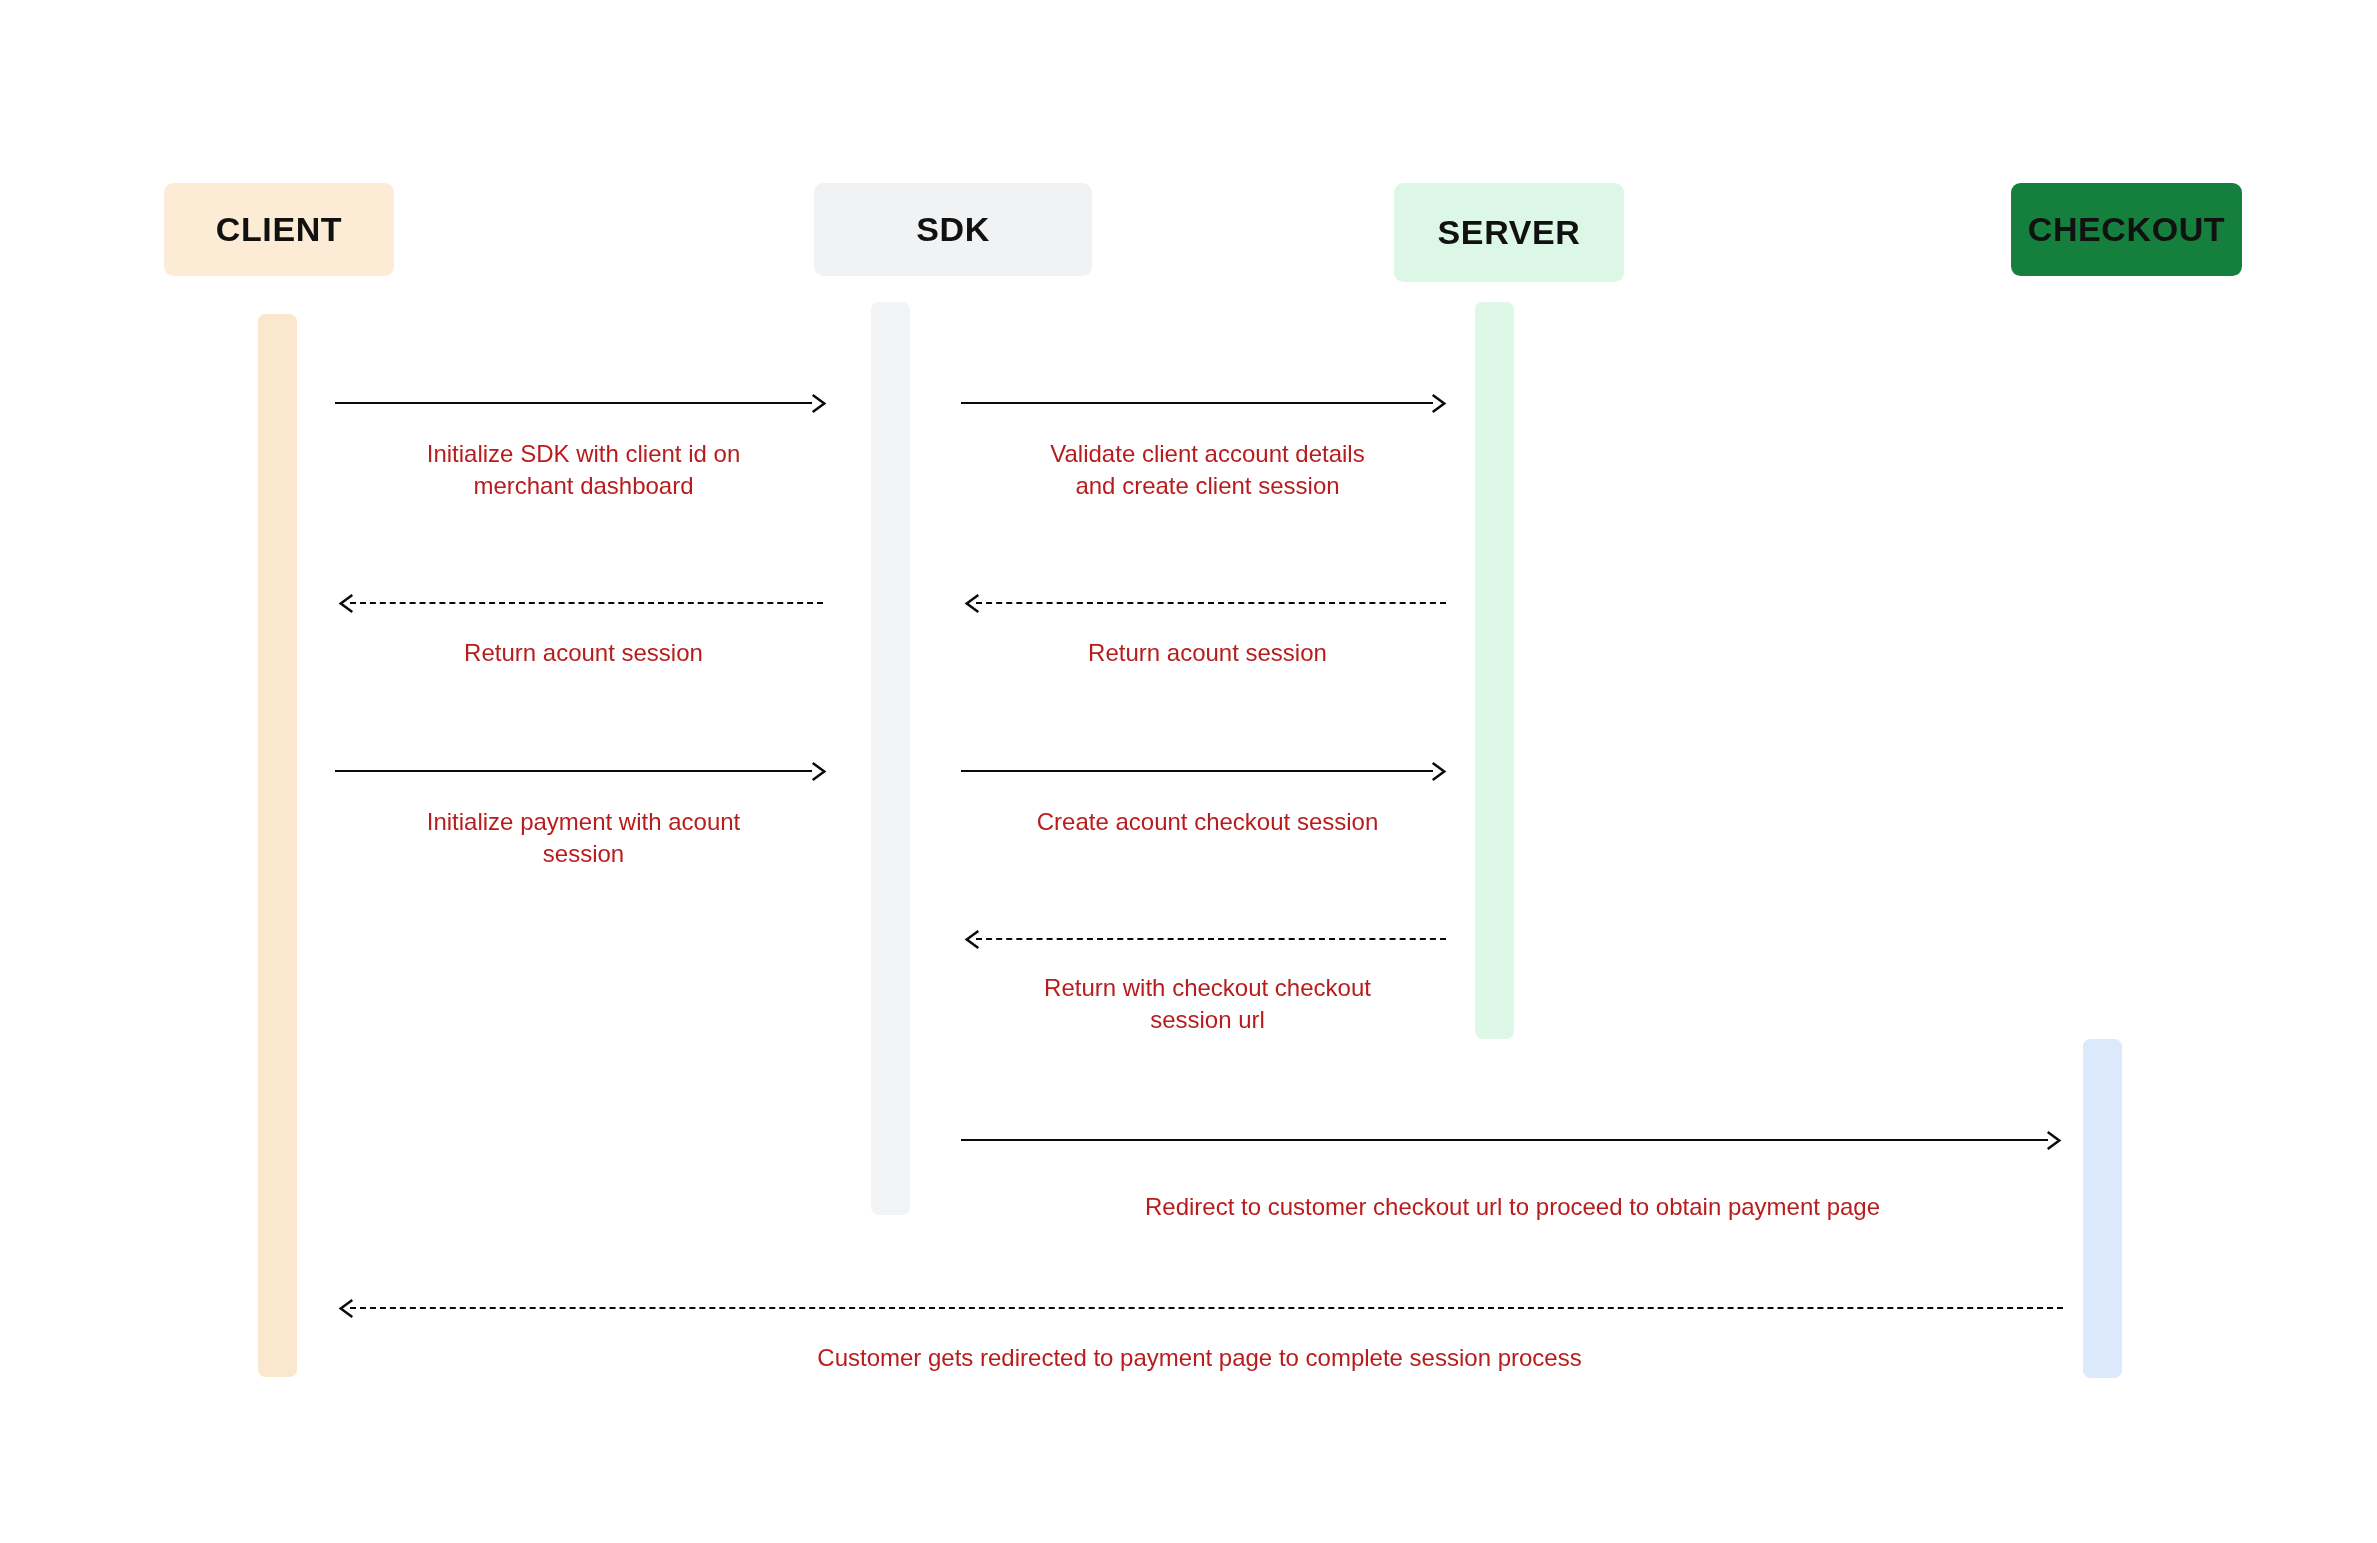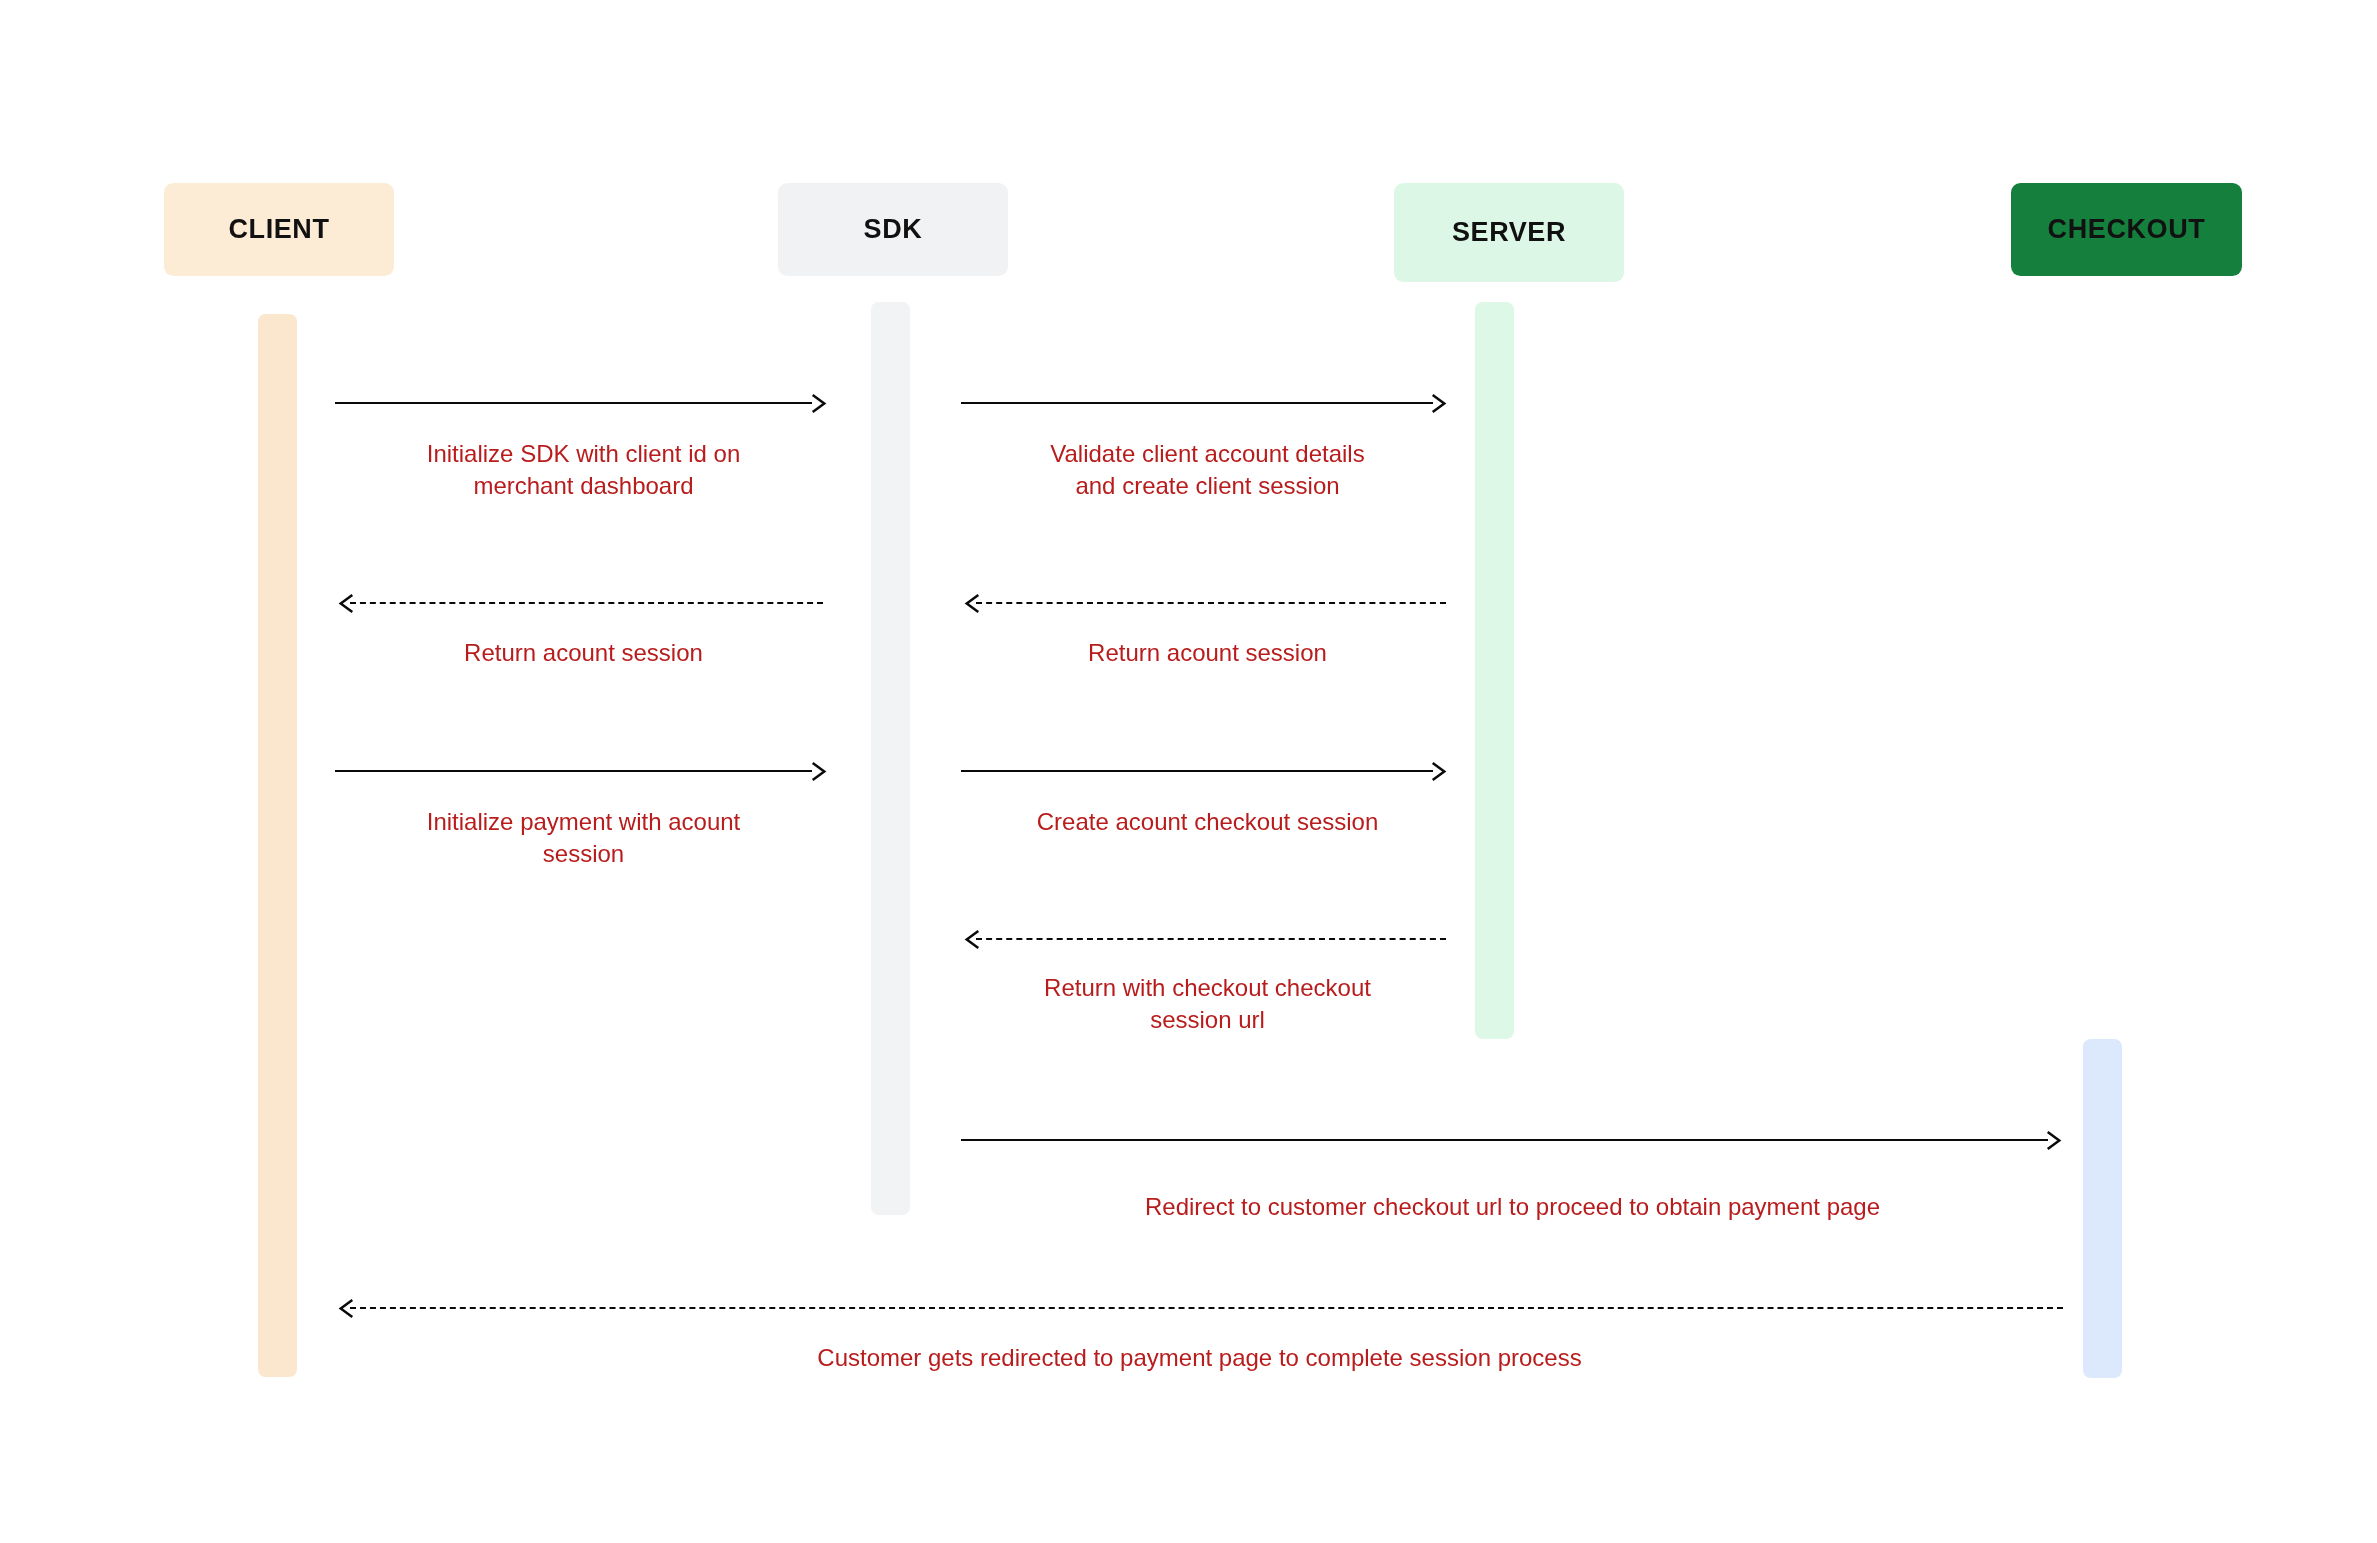--- a/index.html
+++ b/index.html
@@ -22,21 +22,21 @@
   
   .participant {
     position: absolute;
     height: 93px;
     border-radius: 9.5px;
     display: flex;
     align-items: center;
     justify-content: center;
   }
   .participant-label {
-    font-size: 27px;
+    font-size: 34px;
     font-weight: bold;
     letter-spacing: 0.6px;
     color: #111111;
     white-space: nowrap;
   }
 
   
   .activation {
     position: absolute;
     width: 39px;
@@ -78,21 +78,21 @@
   }
 </style>
 </head>
 <body>
 
 <div id="canvas">
   <div id="participants-layer">
       <div class="participant" style="left: 164px; top: 183px; width: 230px; height: 93px; background: rgb(252, 235, 213);">
         <span class="participant-label">CLIENT</span>
       </div>
-      <div class="participant" style="left: 778px; top: 183px; width: 230px; height: 93px; background: rgb(241, 242, 244);">
+      <div class="participant" style="left: 814px; top: 183px; width: 278px; height: 93px; background: rgb(241, 242, 244);">
         <span class="participant-label">SDK</span>
       </div>
       <div class="participant" style="left: 1394px; top: 183px; width: 230px; height: 99px; background: rgb(221, 247, 230);">
         <span class="participant-label">SERVER</span>
       </div>
       <div class="participant" style="left: 2011px; top: 183px; width: 231px; height: 93px; background: #15803d;">
         <span class="participant-label">CHECKOUT</span>
       </div>
     </div>
   <div id="activations-layer">

